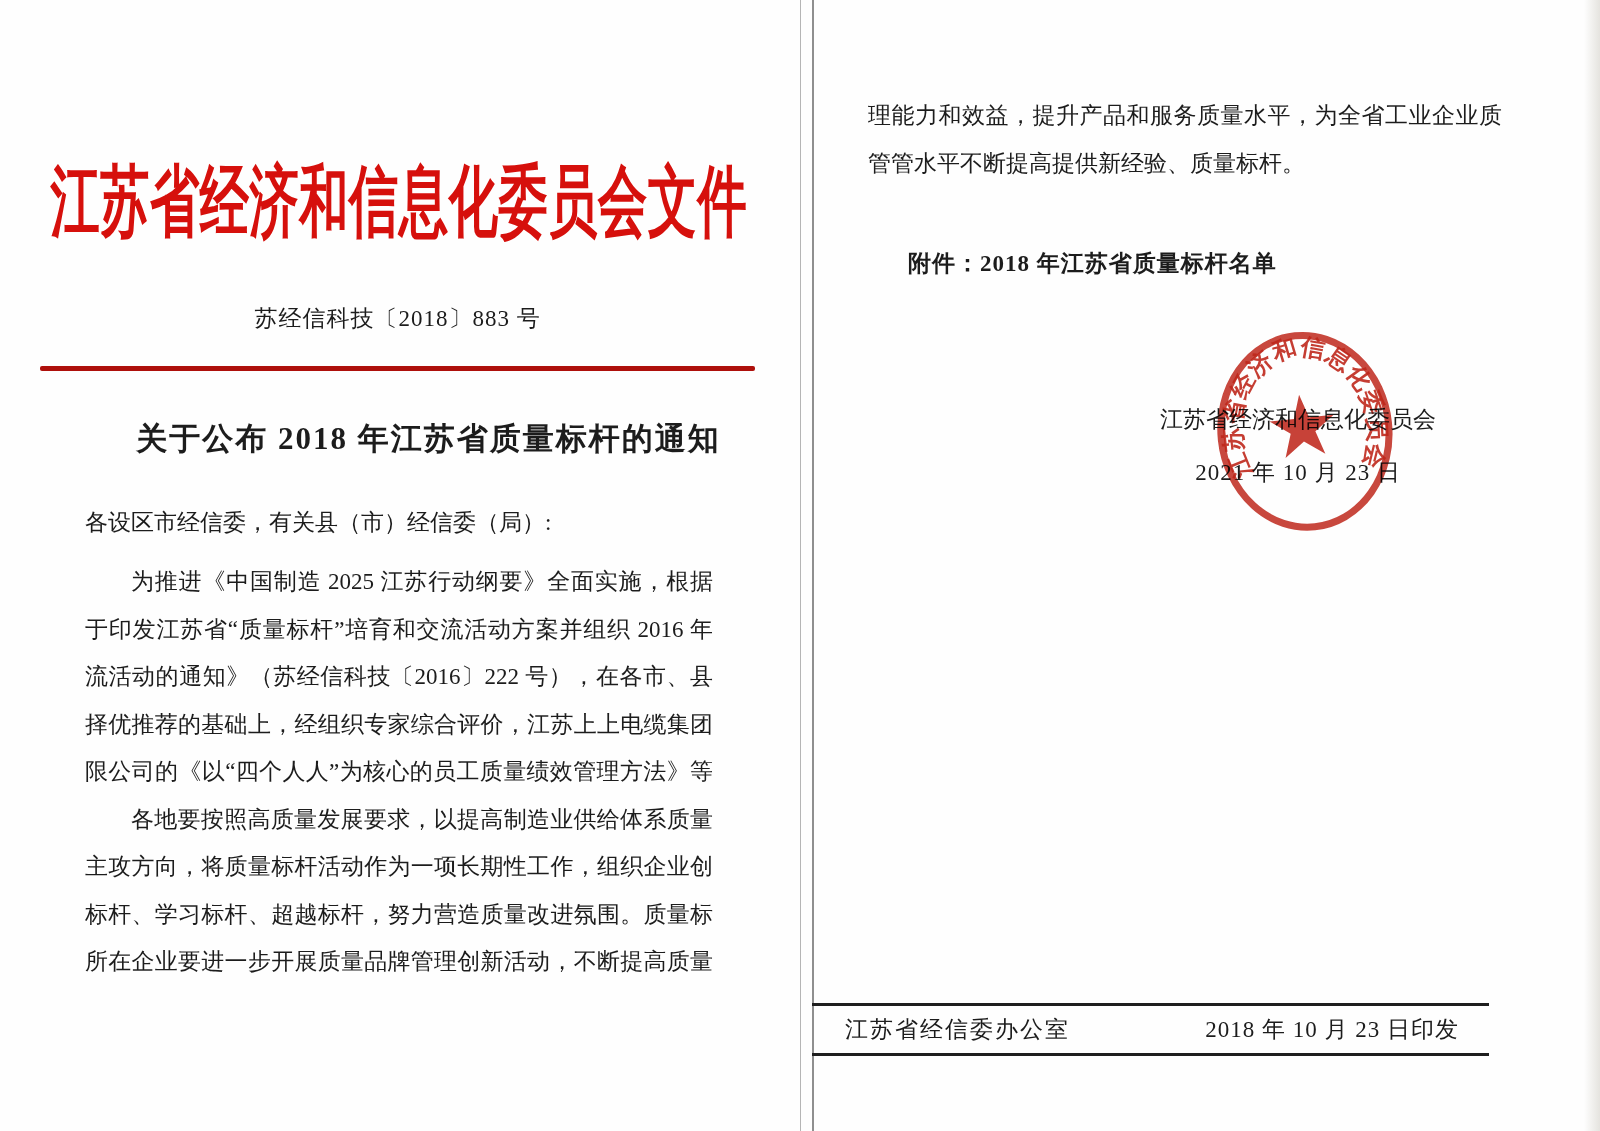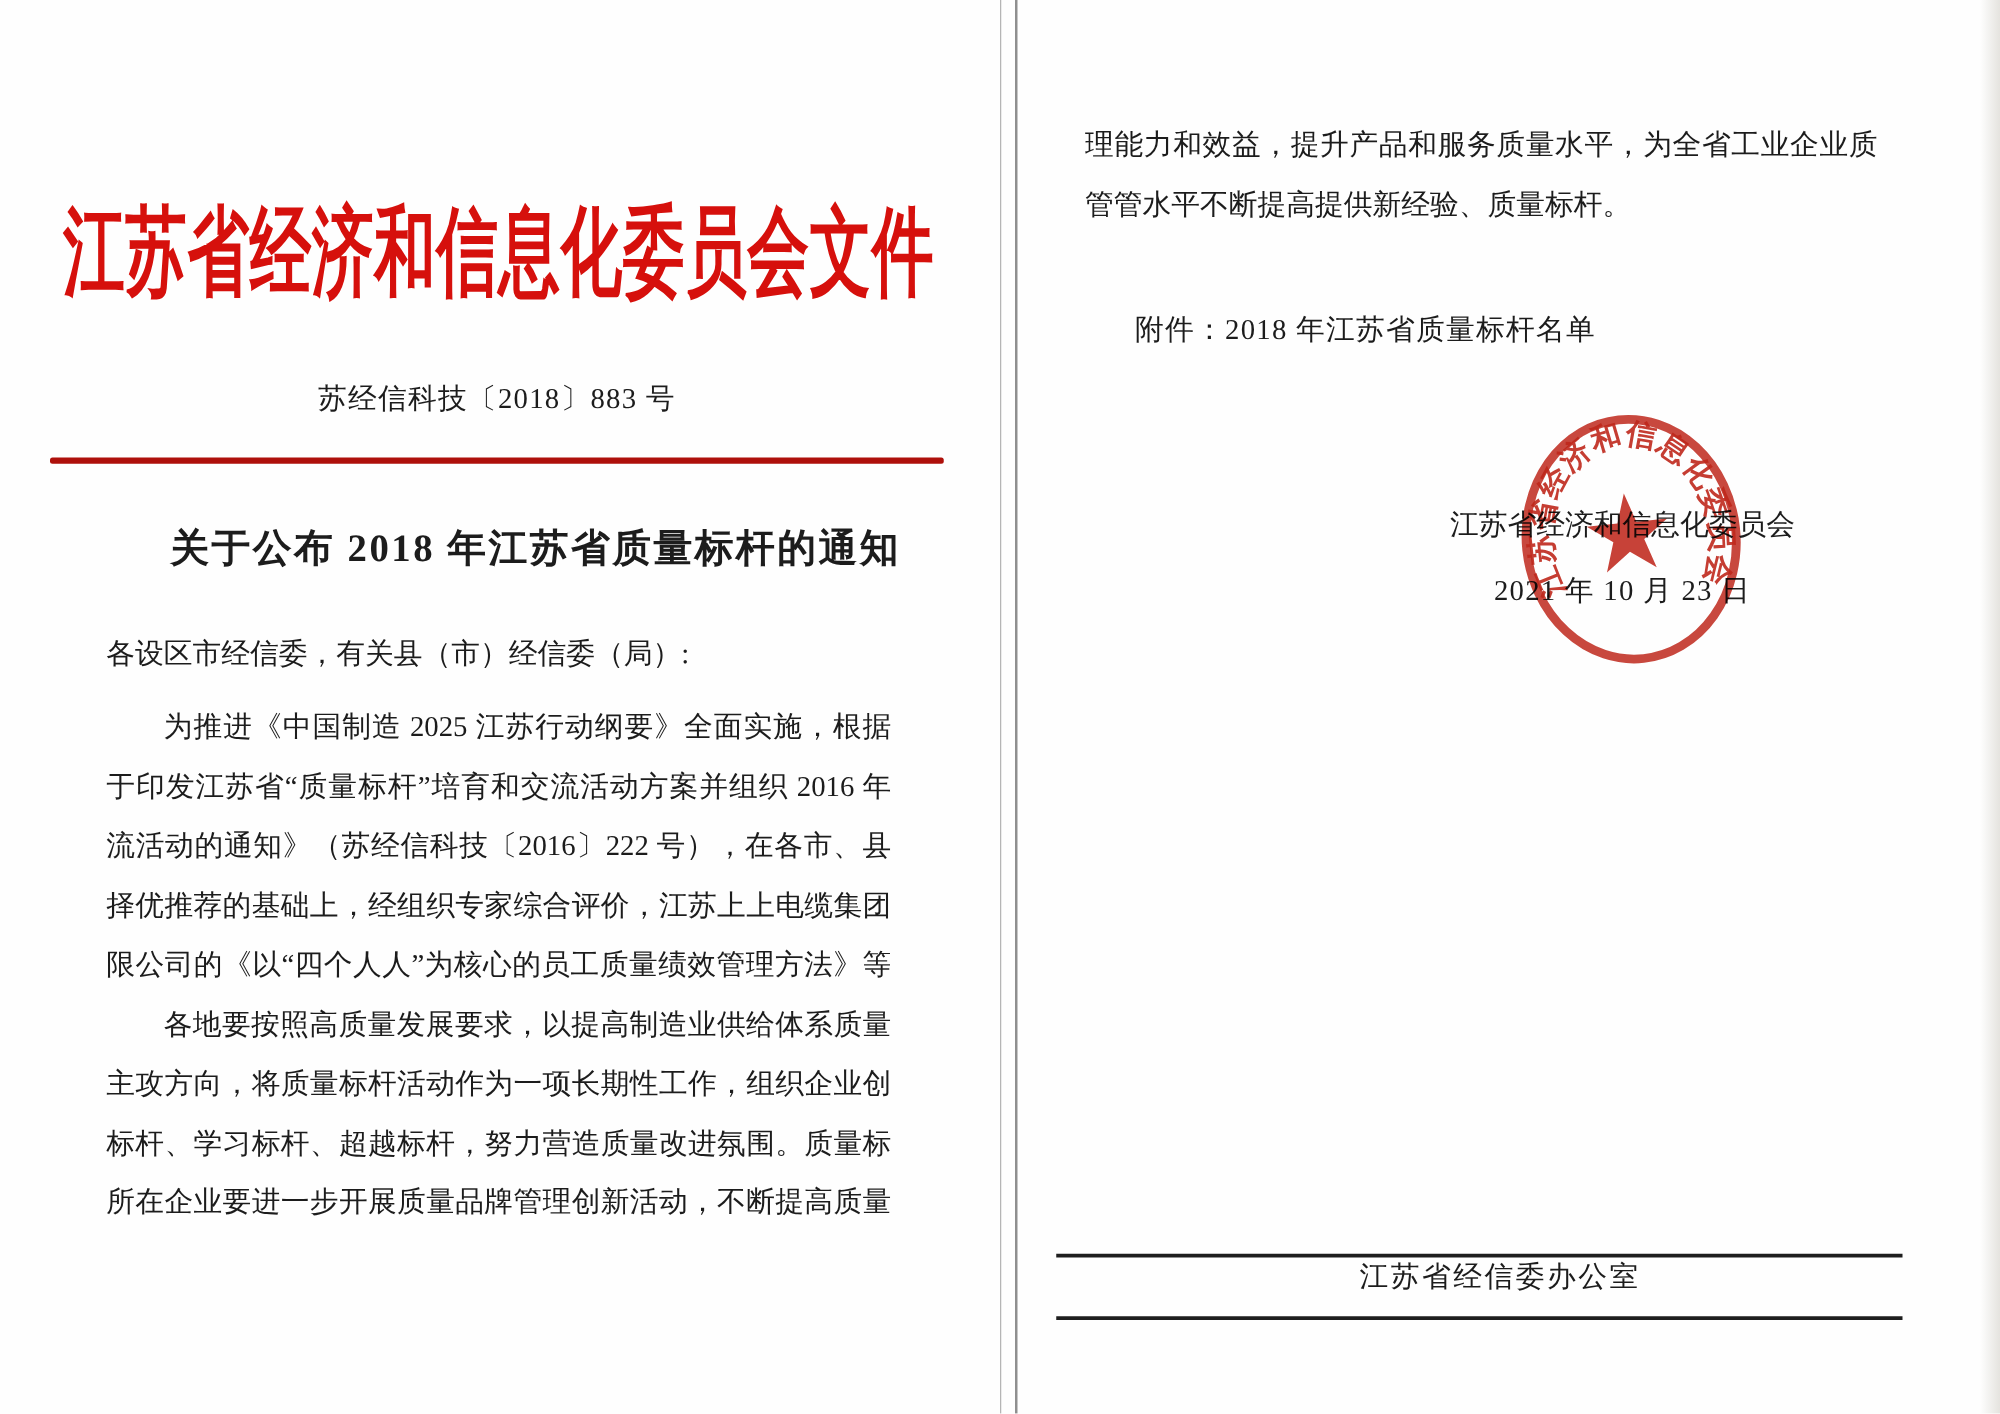--- a/index.html
+++ b/index.html
@@ -48,38 +48,37 @@
   .edge-shadow{
     position:absolute;right:0;top:0;width:16px;height:1131px;
     background:linear-gradient(to left, rgba(170,165,150,0.30), rgba(170,165,150,0));
   }
 
   
   #right-body{position:absolute;left:868px;top:92px;width:634px;}
   #right-body .line{height:48px;line-height:48px;}
   .attachment{
     position:absolute;left:908px;top:248px;width:600px;
-    font-size:23px;font-weight:normal;letter-spacing:1px;
+    font-size:23px;font-weight:bold;letter-spacing:1px;
   }
   .signature{
     position:absolute;left:1098px;top:404px;width:400px;
     text-align:center;font-size:23px;
   }
   .signature .sig-date{margin-top:22px;letter-spacing:1px;}
   .seal{
     position:absolute;left:1208px;top:326px;width:200px;height:212px;
     mix-blend-mode:multiply;transform:rotate(-6deg);
   }
   .footer{
-    position:absolute;left:845px;top:1003px;width:677px;height:53px;
+    position:absolute;left:812px;top:1003px;width:677px;height:53px;
     border-top:3px solid #1e1e1e;border-bottom:3px solid #1e1e1e;
     display:flex;align-items:center;justify-content:space-between;
     padding:0;box-sizing:border-box;
     font-size:23px;
-    flex-direction:column;
   }
   .footer .office{margin-left:33px;letter-spacing:2px;}
   .footer .printed{margin-right:30px;letter-spacing:1px;}
 </style>
 </head>
 <body>
 
 <div id="scan">
 
   <div>
@@ -123,17 +122,18 @@
       <defs>
         <path id="sealArc" d="M 41.6 143 A 64 76 0 1 1 152.4 143" fill="none"></path>
       </defs>
       <text font-size="24" fill="#c0281c" opacity="0.9" letter-spacing="1" font-weight="bold">
         <textPath href="#sealArc" startOffset="2">江苏省经济和信息化委员会</textPath>
       </text>
     </svg>
 
     <div class="footer">
       <span class="office">江苏省经信委办公室</span>
+      <span class="printed">2018 年 10 月 23 日印发</span>
     </div>
   </div>
 
   <div class="edge-shadow"></div>
 </div>
 
 </body></html>

